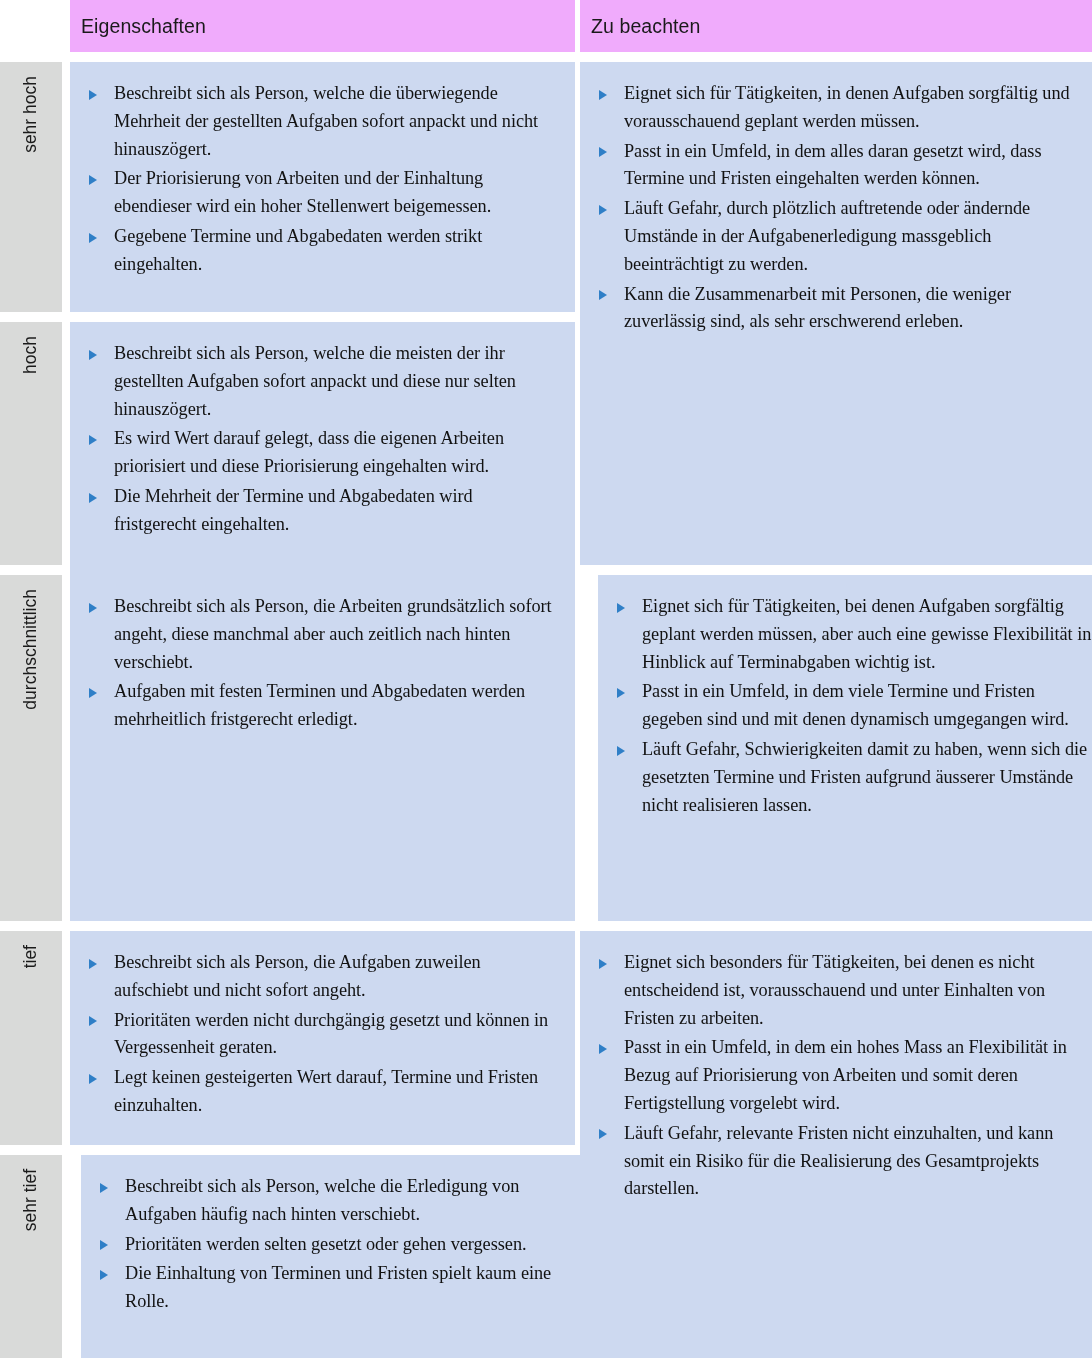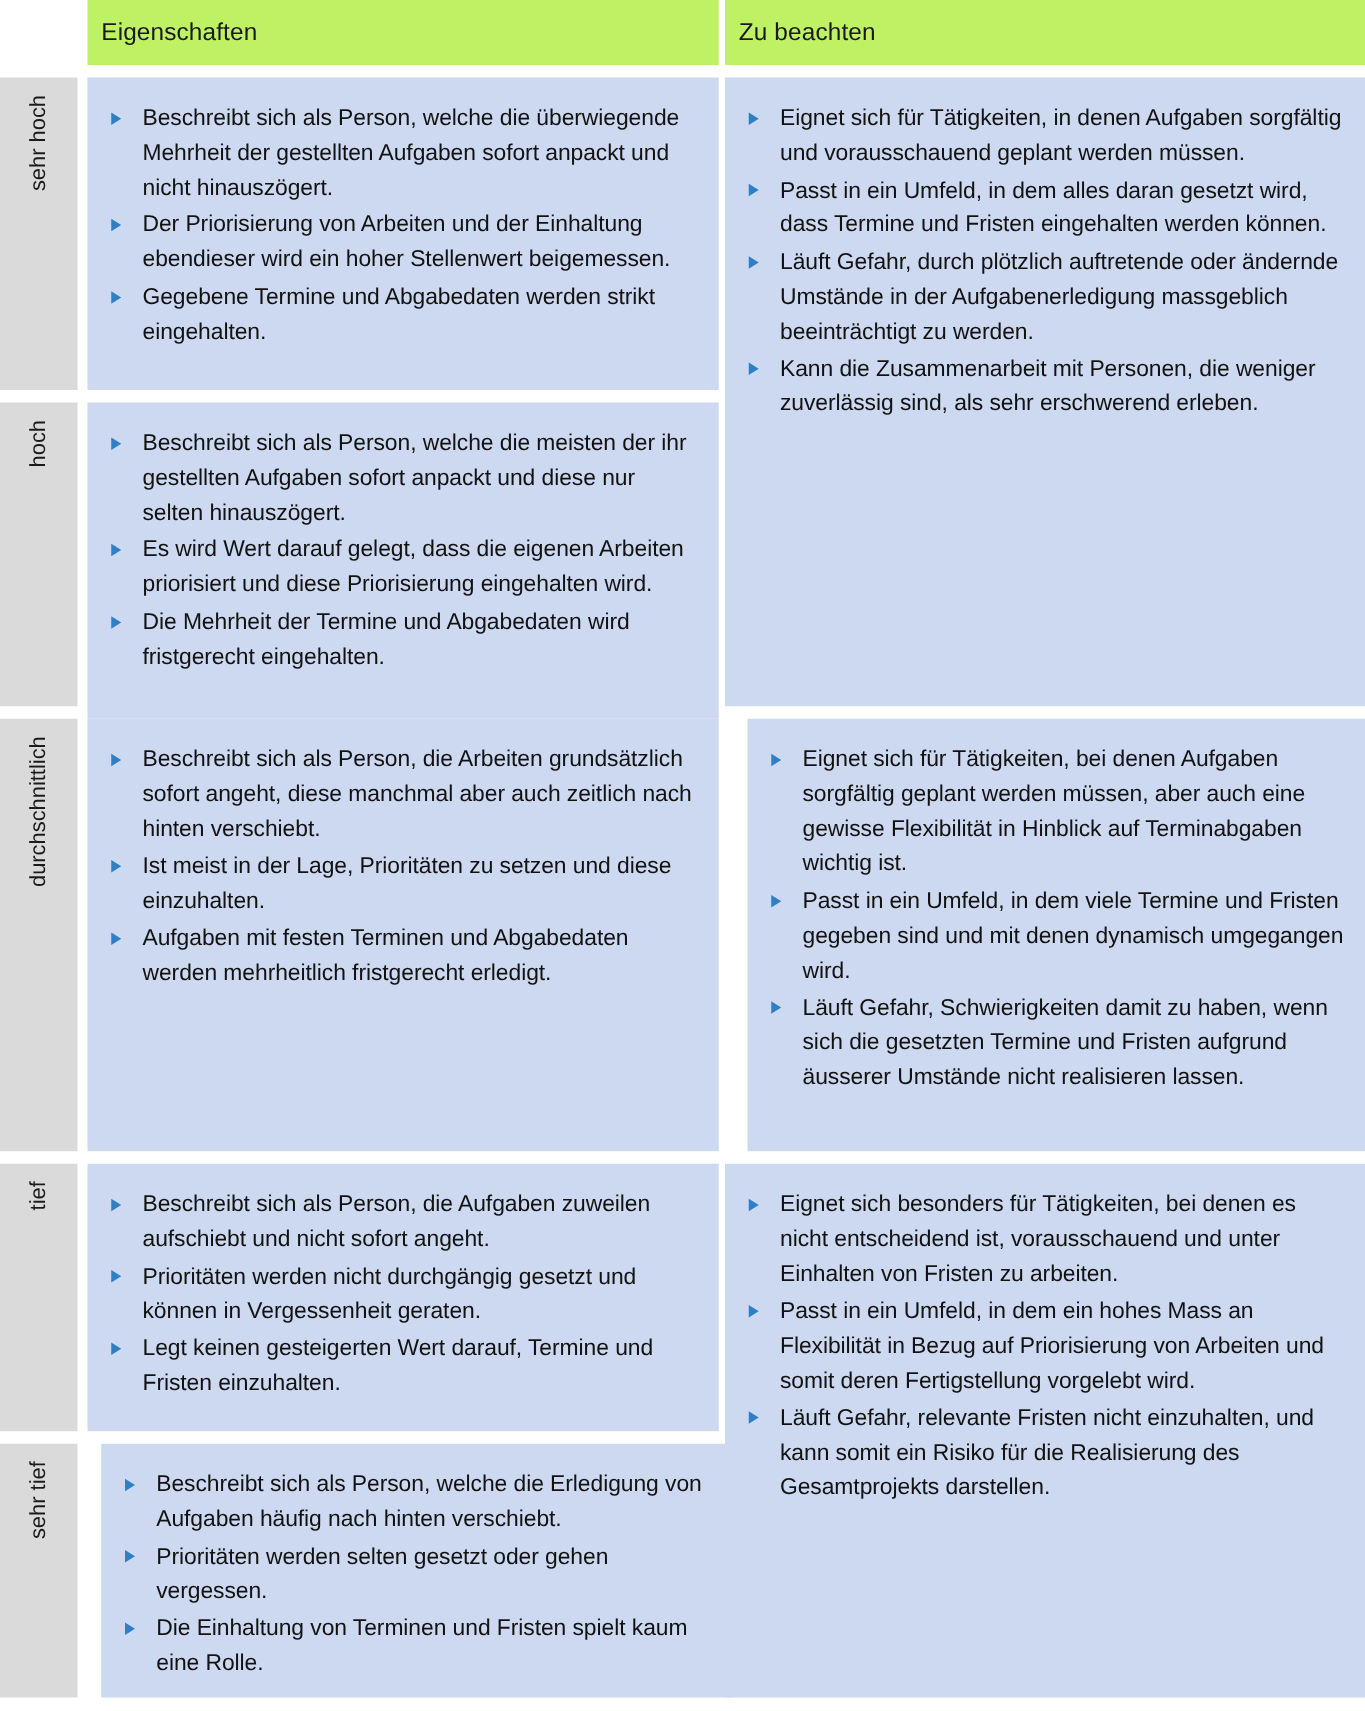--- a/index.html
+++ b/index.html
@@ -26,21 +26,21 @@
     position: absolute;
     left: 0;
     top: 0;
     width: 1092px;
     height: 52px;
   }
   .header-cell {
     position: absolute;
     top: 0;
     height: 52px;
-    background: #bef264;
+    background: #f0abfc;
     display: flex;
     align-items: center;
     box-sizing: border-box;
   }
   .header-cell .htext {
     font-size: 19.5px;
     font-weight: 400;
     color: #1a1a1a;
     letter-spacing: 0.1px;
   }
@@ -82,20 +82,21 @@
     box-sizing: border-box;
     padding: 18px 18px 14px 18px;
   }
   .cell.col-left  { left: 70px;  width: 505px; }
   .cell.col-right { left: 580px; width: 512px; }
 
   ul.bullets {
     list-style: none;
     margin: 0;
     padding: 0;
+    font-family: Liberation Serif, serif;
   }
   ul.bullets > li {
     position: relative;
     padding-left: 26px;
     margin: 0 0 2px 0;
     font-size: 18.3px;
     line-height: 1.52;
     color: #121212;
     letter-spacing: -0.05px;
   }
@@ -153,21 +154,20 @@
     <ul class="bullets">
       <li><span class="tri"></span><span>Beschreibt sich als Person, welche die meisten der ihr gestellten Aufgaben sofort anpackt und diese nur selten hinauszögert.</span></li>
       <li><span class="tri"></span><span>Es wird Wert darauf gelegt, dass die eigenen Arbeiten priorisiert und diese Priorisierung eingehalten wird.</span></li>
       <li><span class="tri"></span><span>Die Mehrheit der Termine und Abgabedaten wird fristgerecht eingehalten.</span></li>
     </ul>
   </div>
 
   <div class="cell col-left" style="top:575px; height:346px;">
     <ul class="bullets">
       <li><span class="tri"></span><span>Beschreibt sich als Person, die Arbeiten grundsätzlich sofort angeht, diese manchmal aber auch zeitlich nach hinten verschiebt.</span></li>
-      <li><span class="tri"></span><span>Ist meist in der Lage, Prioritäten zu setzen und diese einzuhalten.</span></li>
       <li><span class="tri"></span><span>Aufgaben mit festen Terminen und Abgabedaten werden mehrheitlich fristgerecht erledigt.</span></li>
     </ul>
   </div>
 
   <div class="cell col-left" style="top:931px; height:214px;">
     <ul class="bullets">
       <li><span class="tri"></span><span>Beschreibt sich als Person, die Aufgaben zuweilen aufschiebt und nicht sofort angeht.</span></li>
       <li><span class="tri"></span><span>Prioritäten werden nicht durchgängig gesetzt und können in Vergessenheit geraten.</span></li>
       <li><span class="tri"></span><span>Legt keinen gesteigerten Wert darauf, Termine und Fristen einzuhalten.</span></li>
     </ul>

